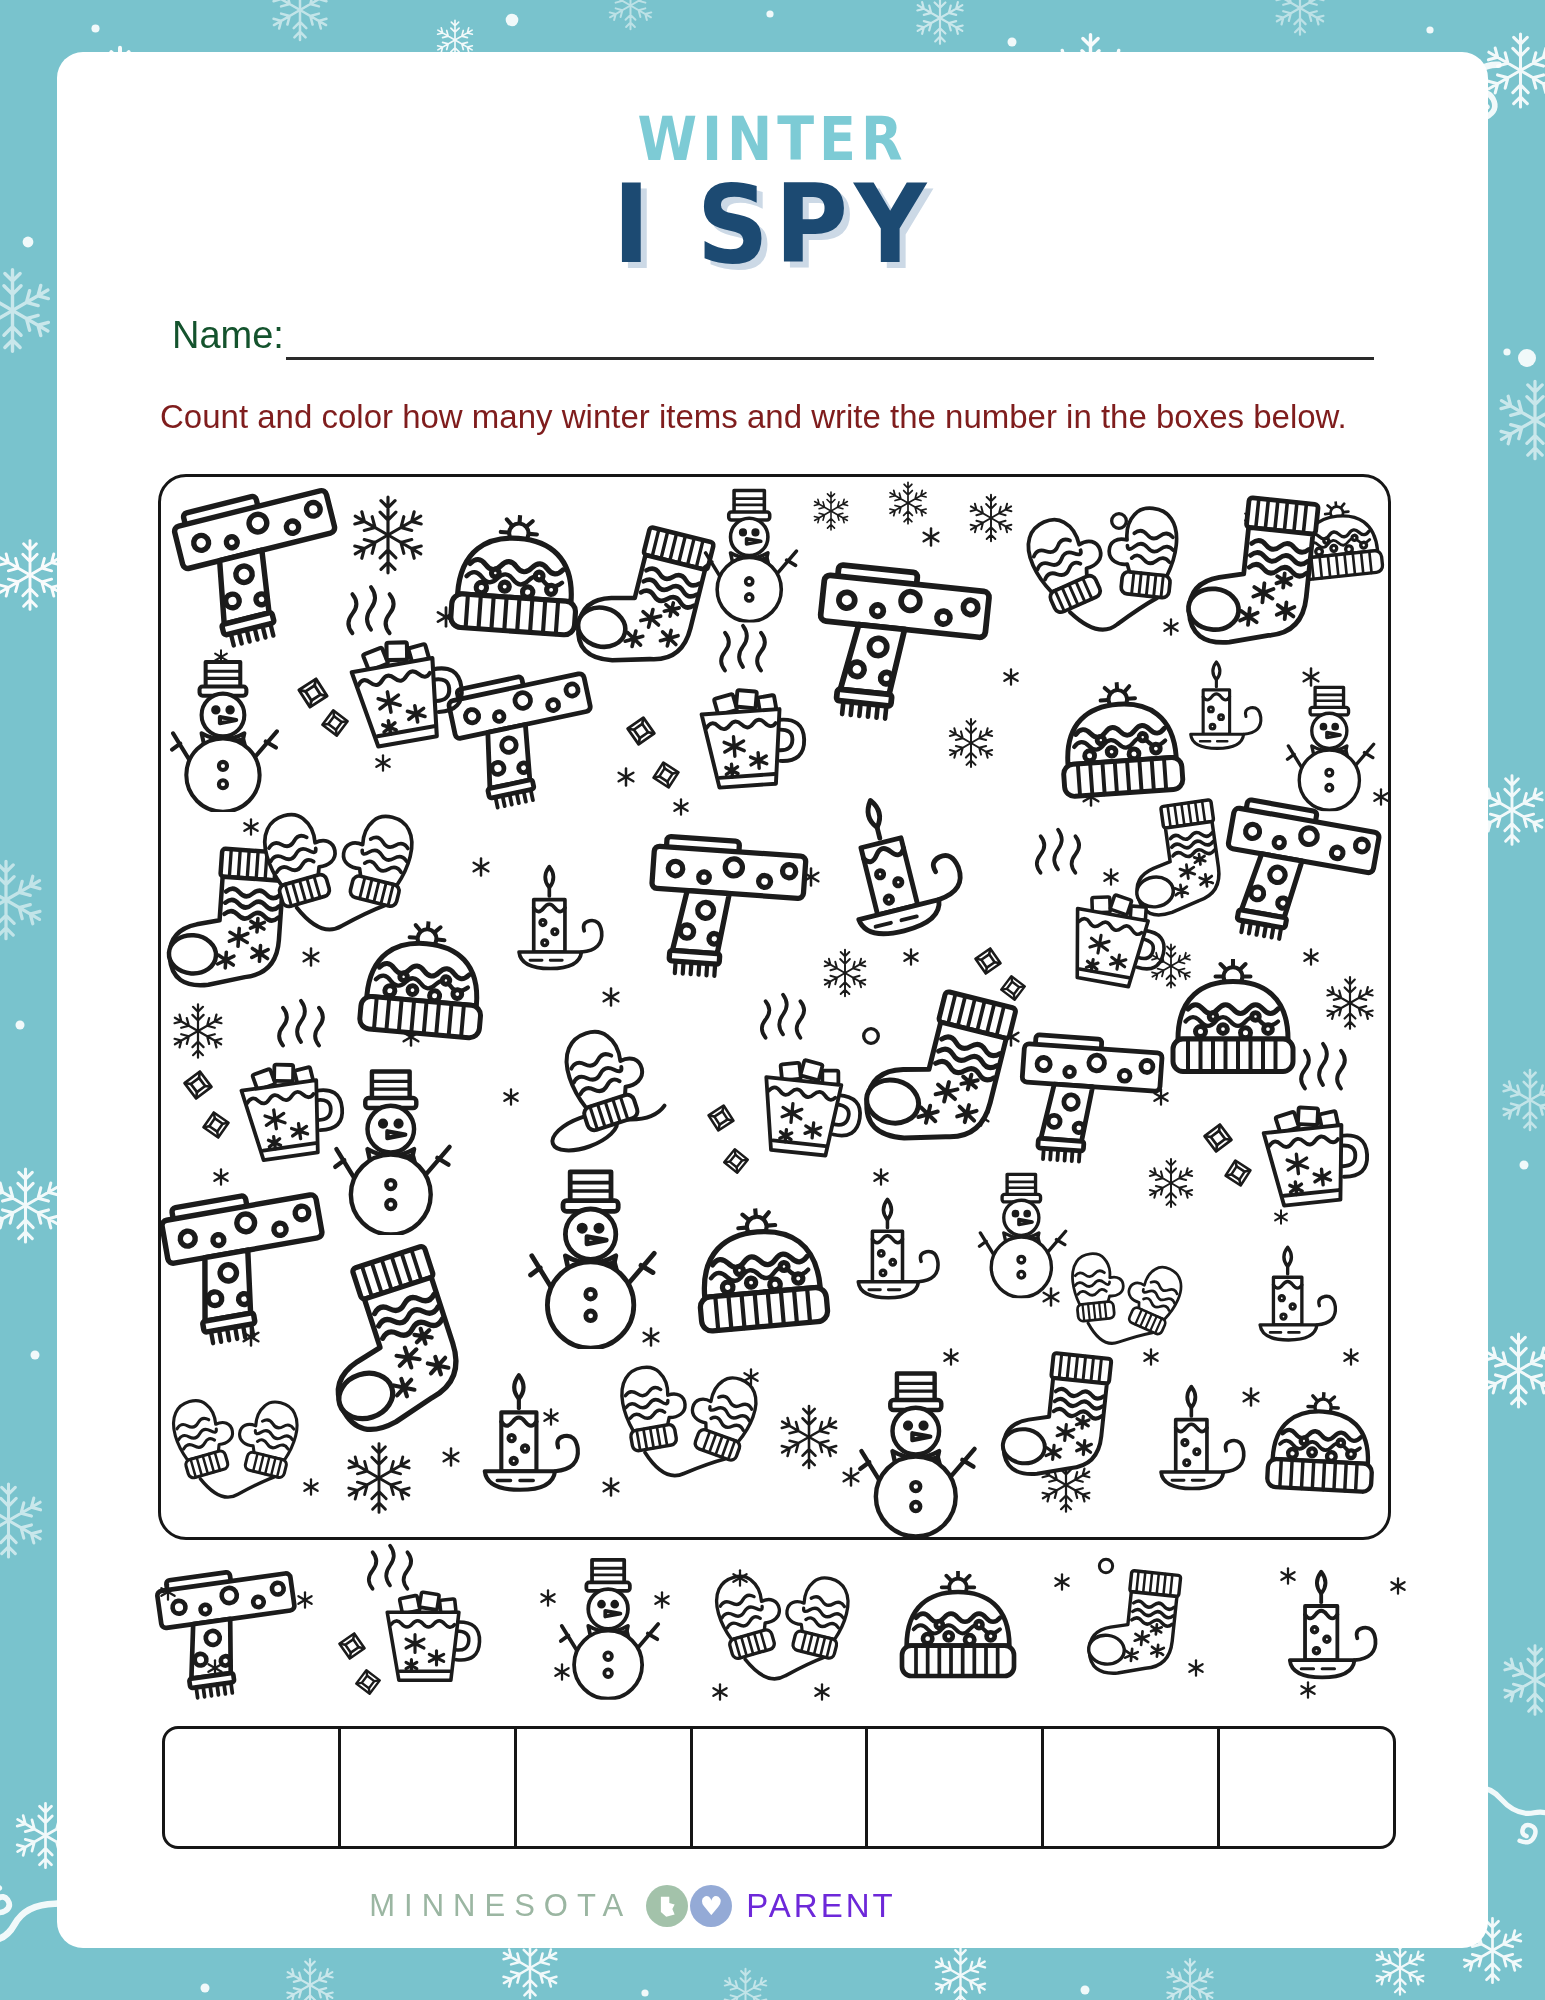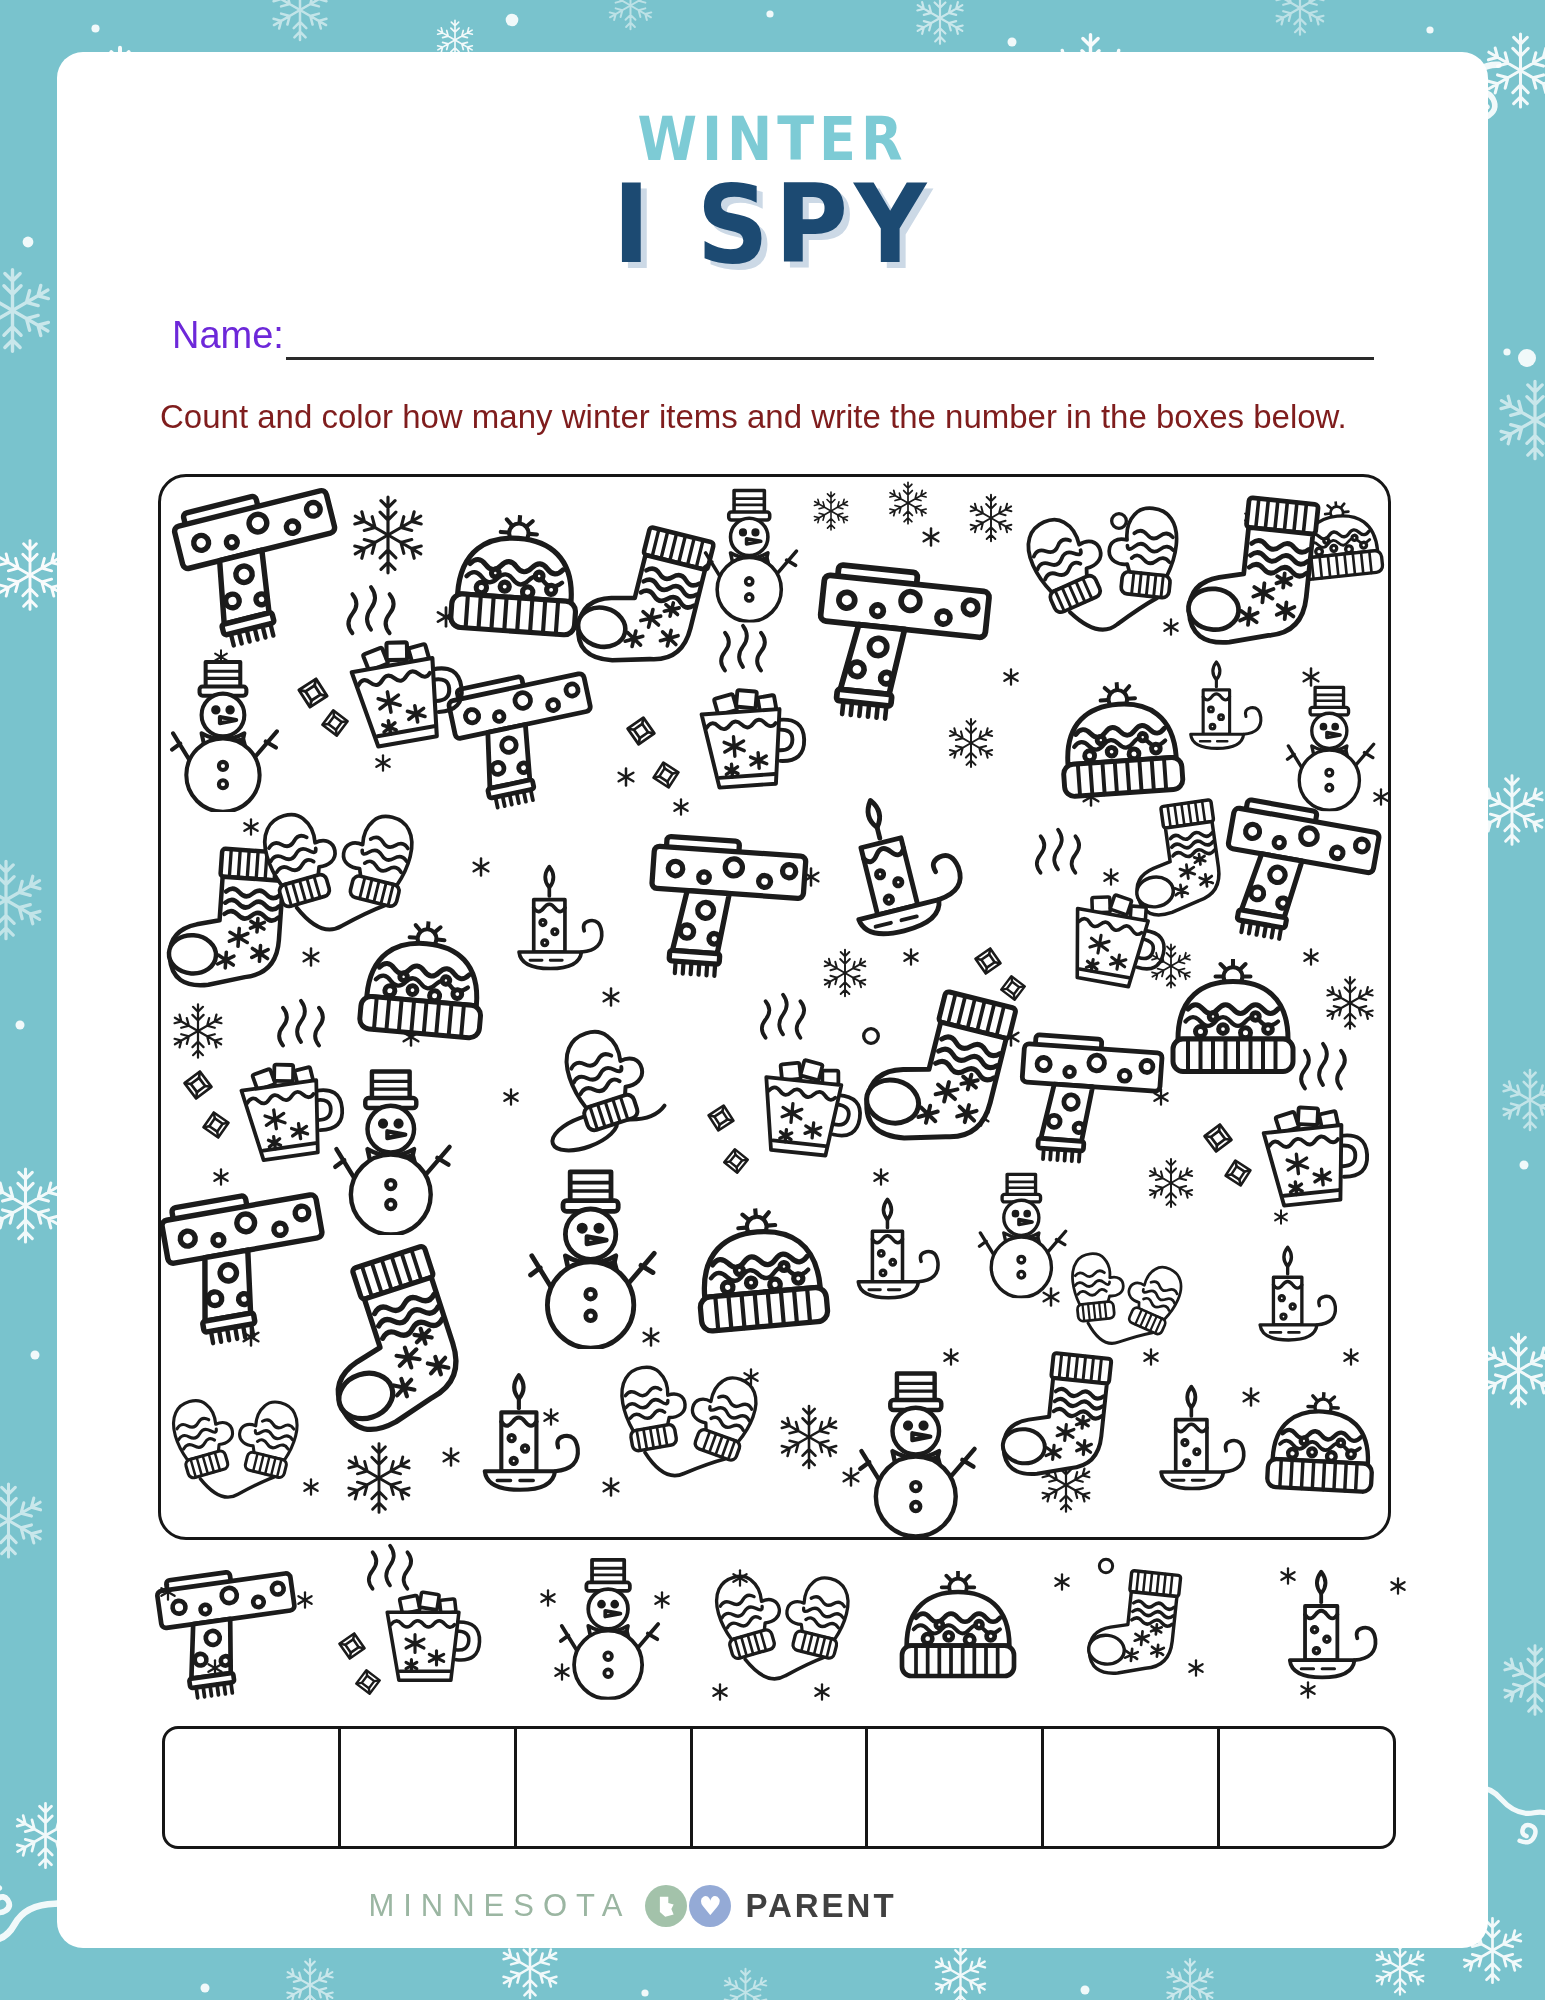--- a/index.html
+++ b/index.html
@@ -18,41 +18,41 @@
     top:104px;font-family:"DejaVu Sans", sans-serif;font-weight:700;
     font-size:54px;letter-spacing:5px;color:#7dcbd5;
     transform:scaleY(1.12);transform-origin:top center;
   }
   .title-ispy{
     top:162px;font-family:"DejaVu Sans", sans-serif;font-weight:700;
     font-size:100px;letter-spacing:6px;color:#1c4a72;
     text-shadow:6px 5px 0 #ccd9e6;
     transform:scaleY(1.08);transform-origin:top center;
   }
-  .name-label{left:172px;top:314px;font-size:38px;color:#6d28d9;}
+  .name-label{left:172px;top:314px;font-size:38px;color:#14532d;}
   .name-line{left:286px;top:312px;width:1088px;height:45px;border-bottom:3px solid #2a2a2a;}
   .instruction{left:160px;top:398px;font-size:33px;color:#7f1d1d;}
   .puzzle-box{
     left:158px;top:474px;width:1227px;height:1060px;
     border:3.5px solid #161616;border-radius:28px;overflow:hidden;
   }
   .scene-item{position:absolute;color:#1b1b1b;}
   #border-decor .scene-item{color:#ffffff;}
   .answer-row{
     left:162px;top:1726px;width:1228px;height:117px;
     border:3px solid #161616;border-radius:16px;display:flex;background:#fff;
   }
   .answer-cell{flex:1;border-right:3px solid #161616;}
   .answer-cell:last-child{border-right:none;}
   .logo{
     left:0;top:1882px;width:1265px;height:48px;
     display:flex;justify-content:center;align-items:center;gap:10px;
   }
   .logo-mn{font-size:31px;font-weight:400;letter-spacing:9px;color:#9bb6a2;}
-  .logo-parent{font-size:33px;font-weight:700;letter-spacing:3px;color:#404040;}
+  .logo-parent{font-size:33px;font-weight:400;letter-spacing:3px;color:#6d28d9;}
   .logo-circle{width:42px;height:42px;border-radius:50%;display:flex;align-items:center;justify-content:center;}
   .logo-circle.green{background:#a3c2aa;margin-left:4px;}
   .logo-circle.blue{background:#94aad6;margin-left:-8px;margin-right:4px;}
   .logo-heart{color:#ffffff;font-size:26px;line-height:1;font-family:"DejaVu Sans", sans-serif;}
   svg.defs{position:absolute;width:0;height:0;}
 </style>
 </head>
 <body>
 
 <svg class="defs" xmlns="http://www.w3.org/2000/svg" aria-hidden="true">

